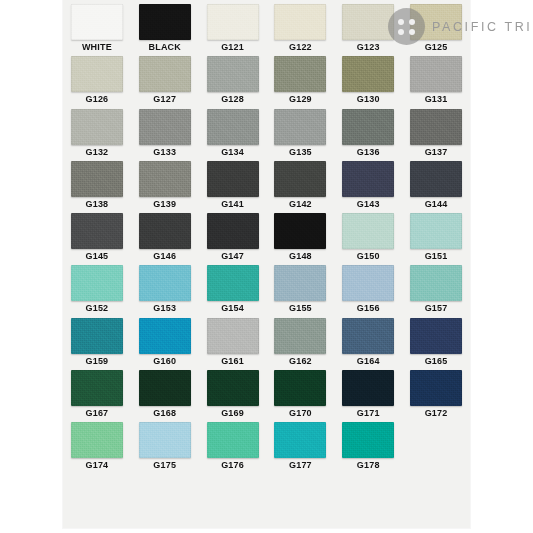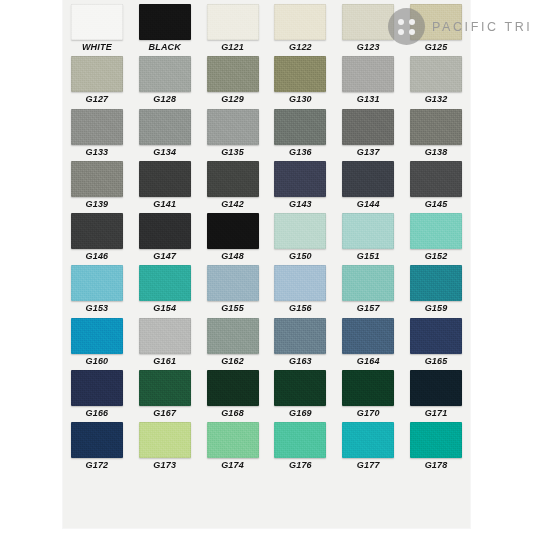--- a/index.html
+++ b/index.html
@@ -32,21 +32,20 @@
   #swatch-grid {
     position: absolute;
     left: 0;
     top: 4px;
     width: 407px;
     display: grid;
     grid-template-columns: repeat(6, 1fr);
     grid-auto-rows: 52.3px;
     column-gap: 0px;
     row-gap: 0px;
-    font-style: italic;
   }
 
   .swatch-cell {
     position: relative;
     display: flex;
     flex-direction: column;
     align-items: center;
     justify-content: flex-start;
   }
 
@@ -157,20 +156,24 @@
       </div>
       <div class="swatch-cell">
         <div class="swatch-chip light-chip" style="background-color: rgb(217, 215, 198);"></div>
         <div class="swatch-label">G123</div>
       </div>
       <div class="swatch-cell">
         <div class="swatch-chip light-chip" style="background-color: rgb(207, 201, 168);"></div>
         <div class="swatch-label">G125</div>
       </div>
       <div class="swatch-cell">
+        <div class="swatch-chip light-chip" style="background-color: rgb(205, 205, 189);"></div>
+        <div class="swatch-label">G126</div>
+      </div>
+      <div class="swatch-cell">
         <div class="swatch-chip light-chip" style="background-color: rgb(180, 181, 164);"></div>
         <div class="swatch-label">G127</div>
       </div>
       <div class="swatch-cell">
         <div class="swatch-chip" style="background-color: rgb(161, 166, 161);"></div>
         <div class="swatch-label">G128</div>
       </div>
       <div class="swatch-cell">
         <div class="swatch-chip" style="background-color: rgb(139, 143, 124);"></div>
         <div class="swatch-label">G129</div>
@@ -289,36 +292,28 @@
       </div>
       <div class="swatch-cell">
         <div class="swatch-chip light-chip" style="background-color: rgb(184, 185, 183);"></div>
         <div class="swatch-label">G161</div>
       </div>
       <div class="swatch-cell">
         <div class="swatch-chip" style="background-color: rgb(141, 155, 147);"></div>
         <div class="swatch-label">G162</div>
       </div>
       <div class="swatch-cell">
-        <div class="swatch-chip" style="background-color: rgb(105, 128, 142);"></div>
-        <div class="swatch-label">G163</div>
-      </div>
-      <div class="swatch-cell">
         <div class="swatch-chip" style="background-color: rgb(70, 98, 125);"></div>
         <div class="swatch-label">G164</div>
       </div>
       <div class="swatch-cell">
         <div class="swatch-chip" style="background-color: rgb(44, 60, 96);"></div>
         <div class="swatch-label">G165</div>
       </div>
       <div class="swatch-cell">
-        <div class="swatch-chip" style="background-color: rgb(38, 48, 79);"></div>
-        <div class="swatch-label">G166</div>
-      </div>
-      <div class="swatch-cell">
         <div class="swatch-chip" style="background-color: rgb(31, 87, 57);"></div>
         <div class="swatch-label">G167</div>
       </div>
       <div class="swatch-cell">
         <div class="swatch-chip" style="background-color: rgb(19, 50, 32);"></div>
         <div class="swatch-label">G168</div>
       </div>
       <div class="swatch-cell">
         <div class="swatch-chip" style="background-color: rgb(18, 59, 37);"></div>
         <div class="swatch-label">G169</div>
@@ -329,26 +324,26 @@
       </div>
       <div class="swatch-cell">
         <div class="swatch-chip" style="background-color: rgb(16, 32, 42);"></div>
         <div class="swatch-label">G171</div>
       </div>
       <div class="swatch-cell">
         <div class="swatch-chip" style="background-color: rgb(26, 51, 86);"></div>
         <div class="swatch-label">G172</div>
       </div>
       <div class="swatch-cell">
-        <div class="swatch-chip light-chip" style="background-color: rgb(193, 217, 142);"></div>
-        <div class="swatch-label">G173</div>
-      </div>
-      <div class="swatch-cell">
         <div class="swatch-chip" style="background-color: rgb(126, 203, 153);"></div>
         <div class="swatch-label">G174</div>
+      </div>
+      <div class="swatch-cell">
+        <div class="swatch-chip light-chip" style="background-color: rgb(169, 211, 226);"></div>
+        <div class="swatch-label">G175</div>
       </div>
       <div class="swatch-cell">
         <div class="swatch-chip" style="background-color: rgb(79, 196, 160);"></div>
         <div class="swatch-label">G176</div>
       </div>
       <div class="swatch-cell">
         <div class="swatch-chip" style="background-color: rgb(22, 176, 181);"></div>
         <div class="swatch-label">G177</div>
       </div>
       <div class="swatch-cell">

